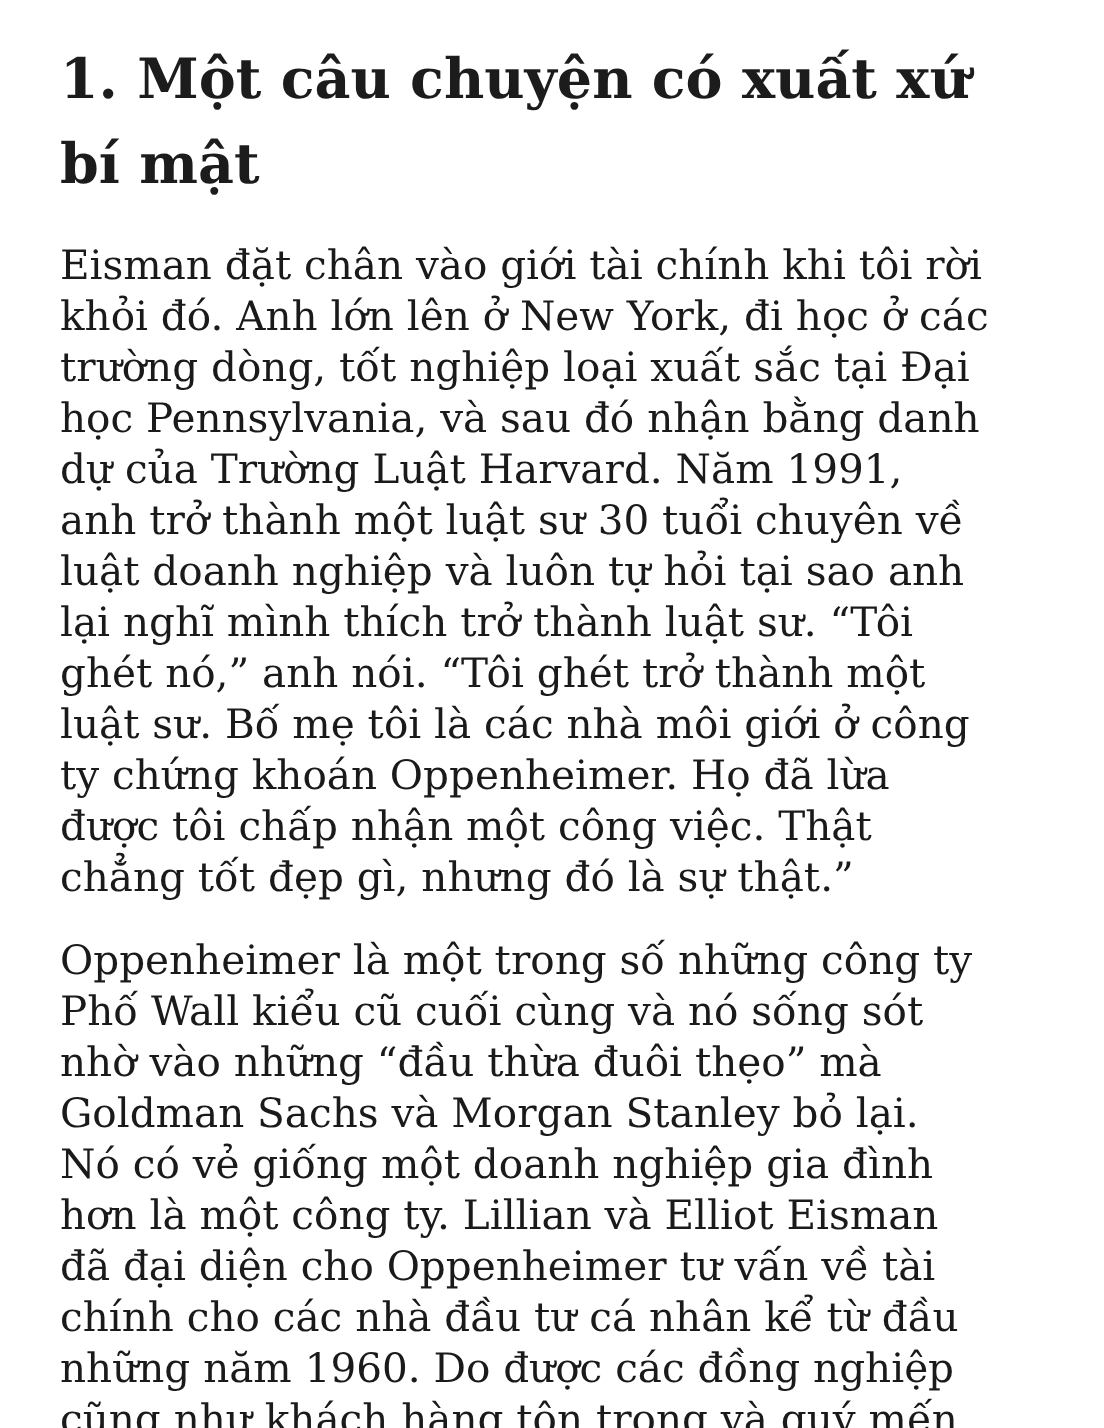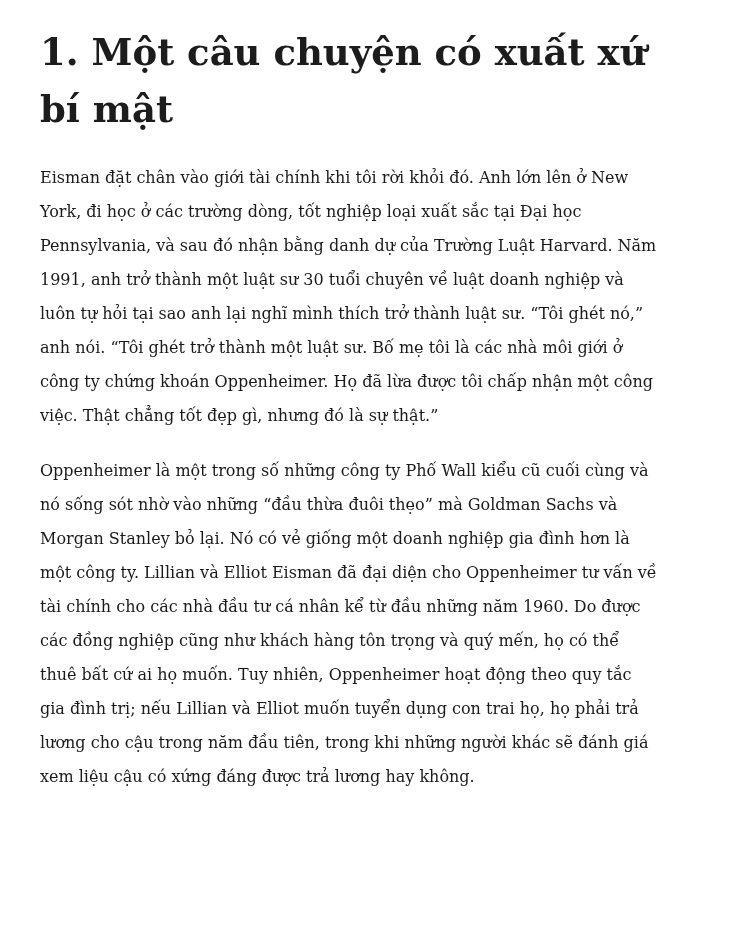--- a/index.html
+++ b/index.html
@@ -28,21 +28,21 @@
     font-weight: 700;
     font-size: 37px;
     line-height: 1.55;
     color: #1c1c1c;
     letter-spacing: 0;
   }
   .body-paragraph {
     margin: 0 12px 21px 0;
     font-family: "DejaVu Serif", "Liberation Serif", serif;
     font-weight: 400;
-    font-size: 16px;
+    font-size: 27px;
     line-height: 34px;
     color: #1a1a1a;
     text-align: left;
   }
 </style>
 </head>
 <body>
 
 <div class="reader-page">
   <h1 class="chapter-title">1. Một câu chuyện có xuất xứ bí mật</h1>

